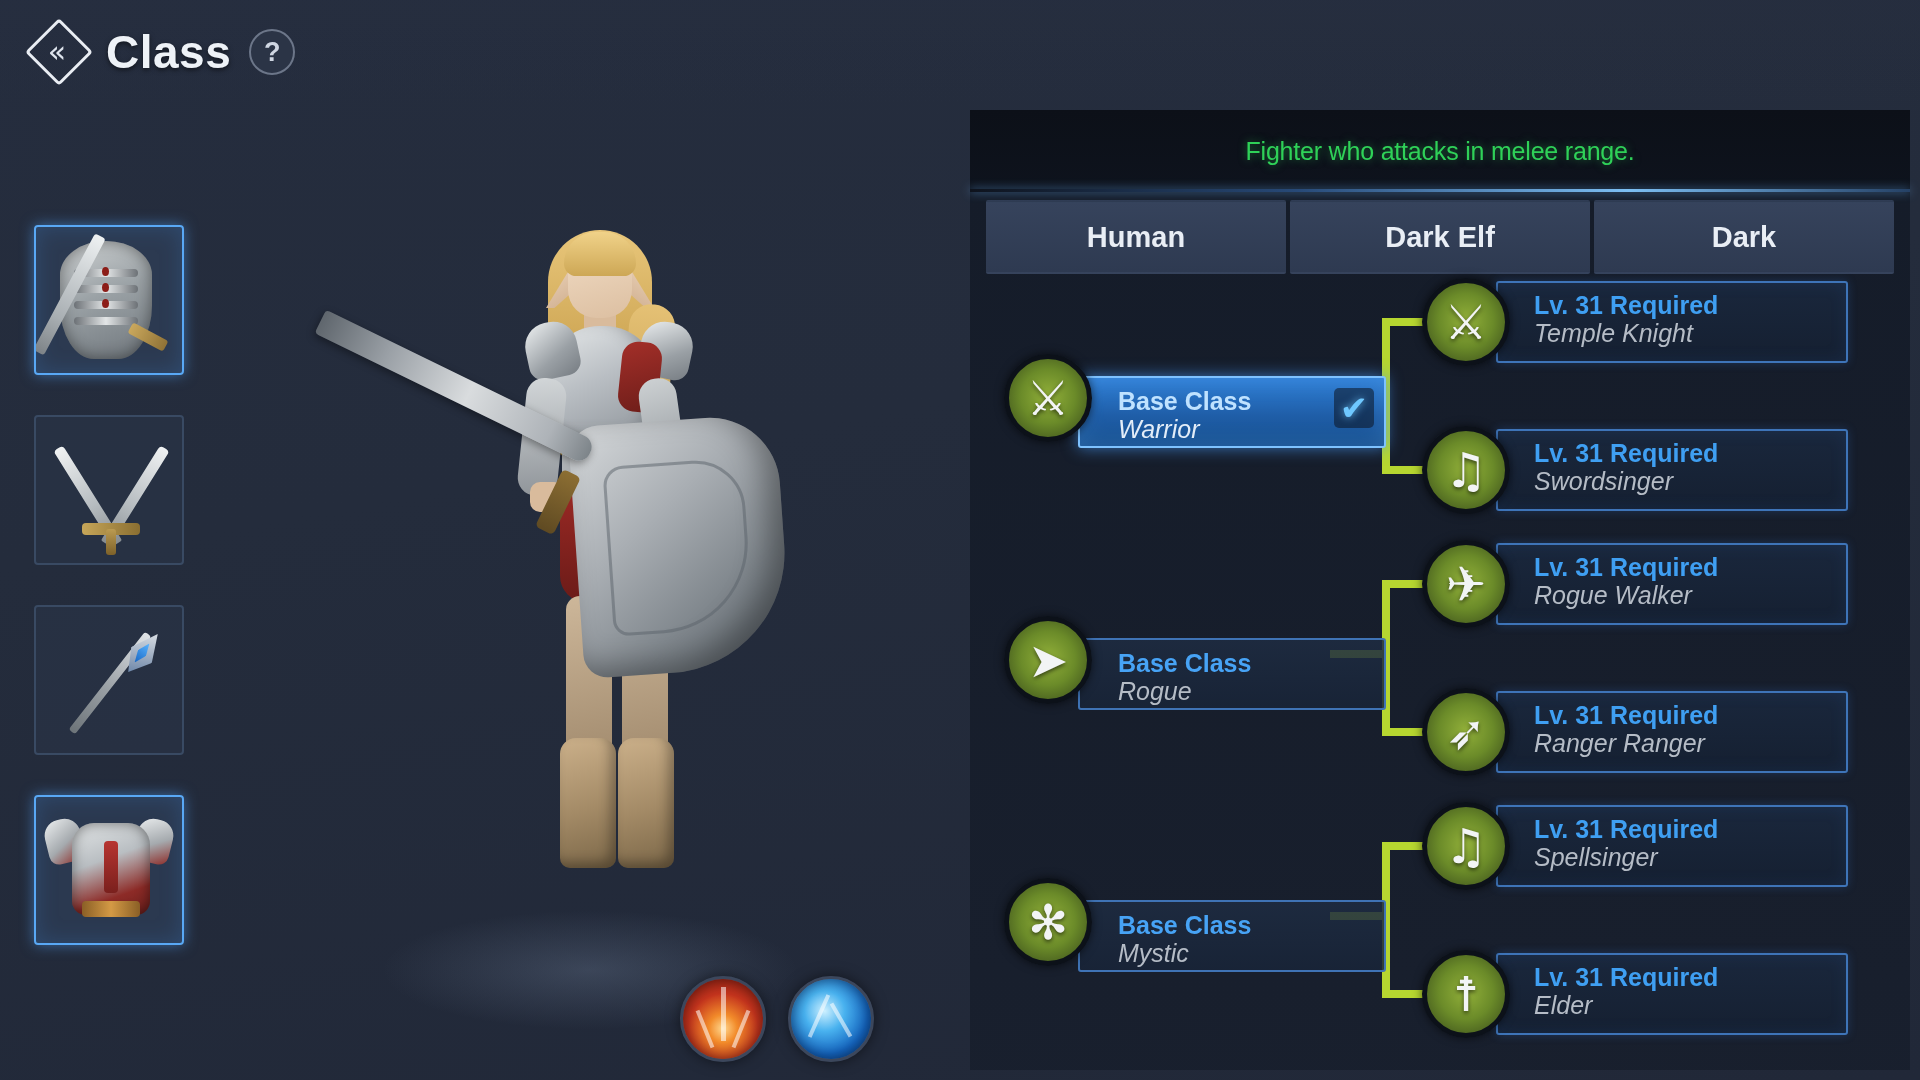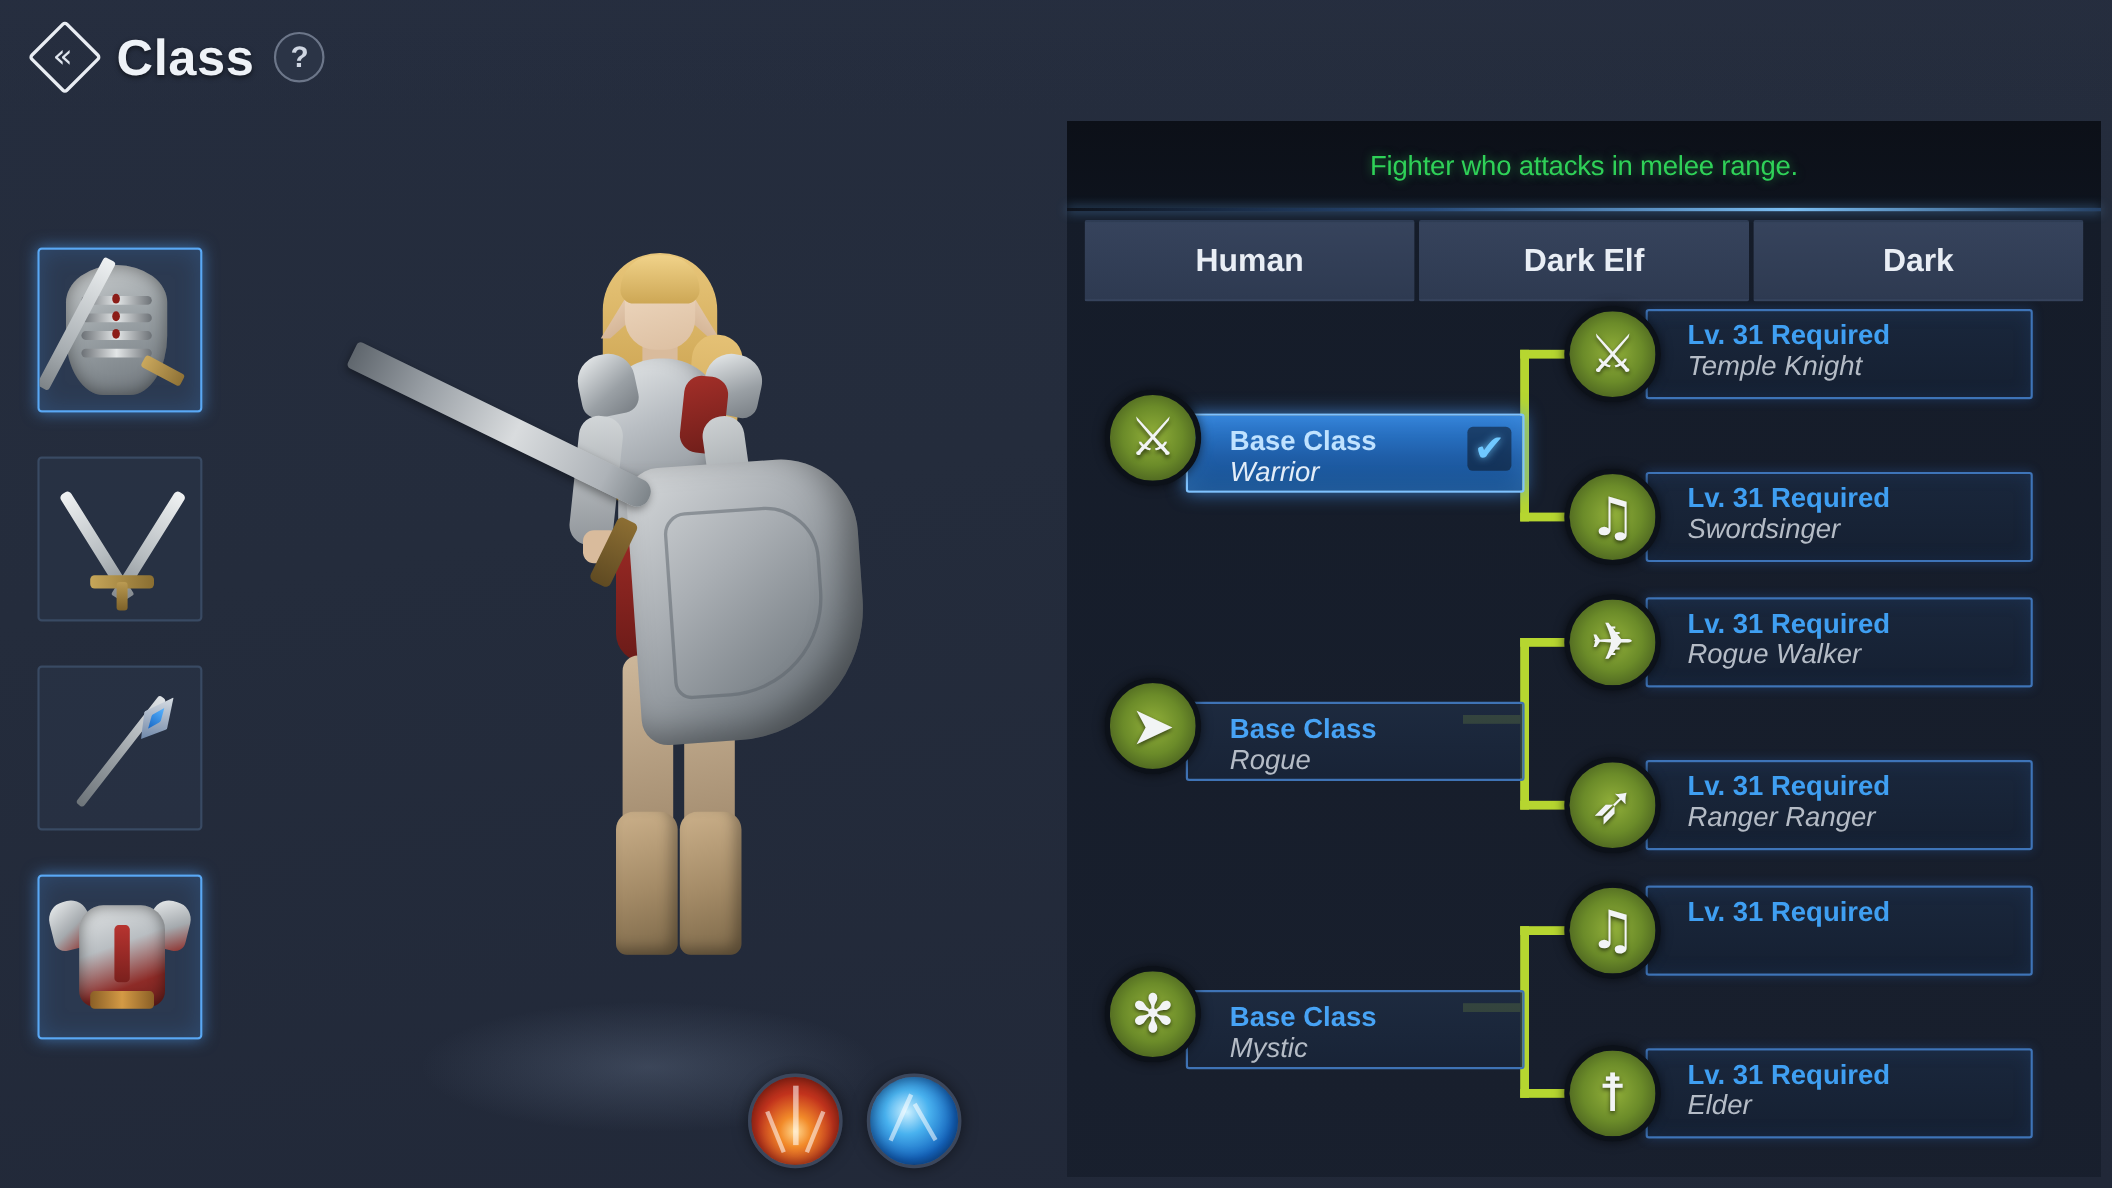--- a/index.html
+++ b/index.html
@@ -778,20 +778,21 @@
             <div class="cname">Mystic</div>
           </div>
         </div>
 
         <div class="adv-node a1">
           <div class="node-icon">
             <div class="glyph">♫</div>
           </div>
           <div class="adv-box">
             <div class="lvtext">Lv. 31 Required</div>
+            <div class="cname">Spellsinger</div>
           </div>
         </div>
 
         <div class="adv-node a2">
           <div class="node-icon">
             <div class="glyph">☨</div>
           </div>
           <div class="adv-box">
             <div class="lvtext">Lv. 31 Required</div>
             <div class="cname">Elder</div>

